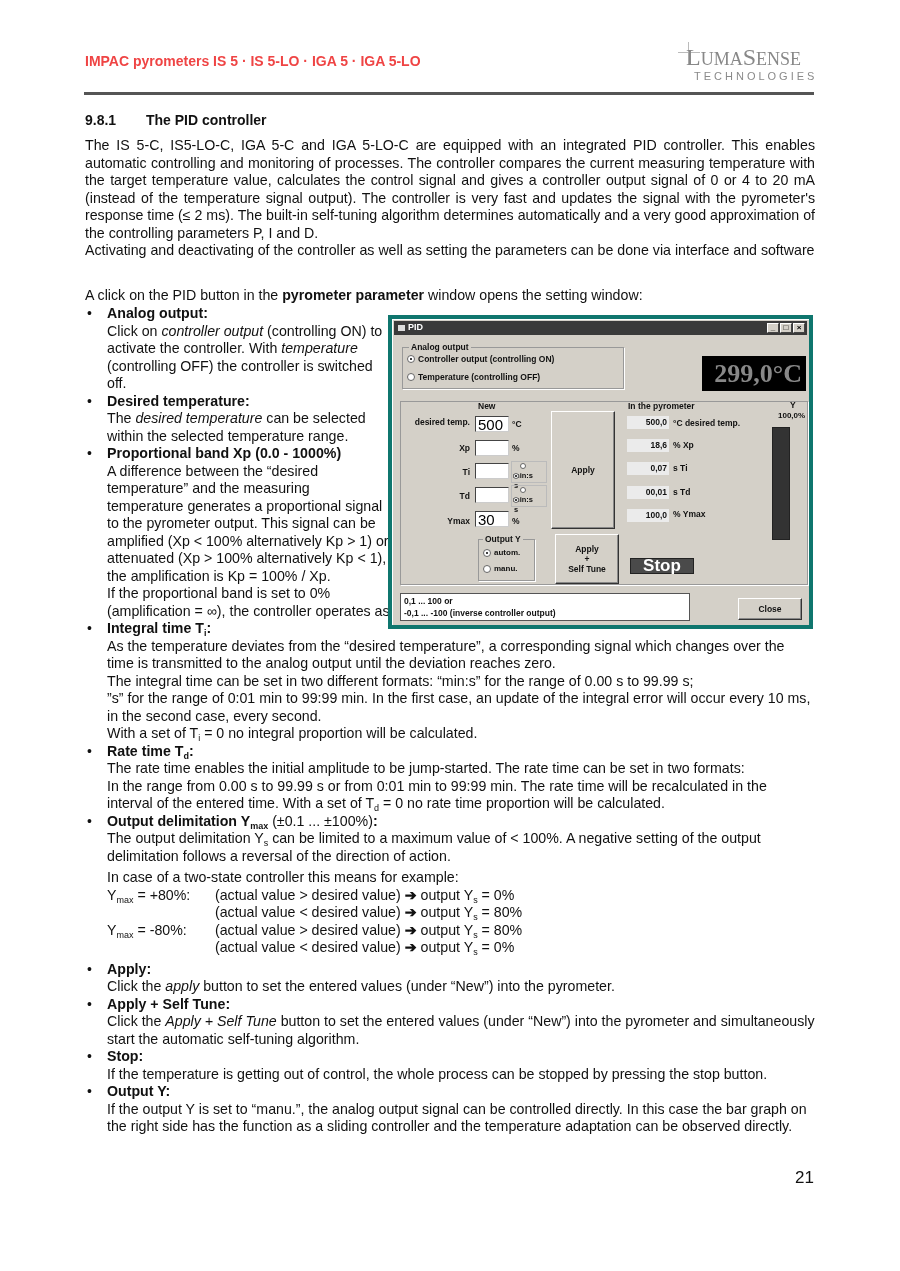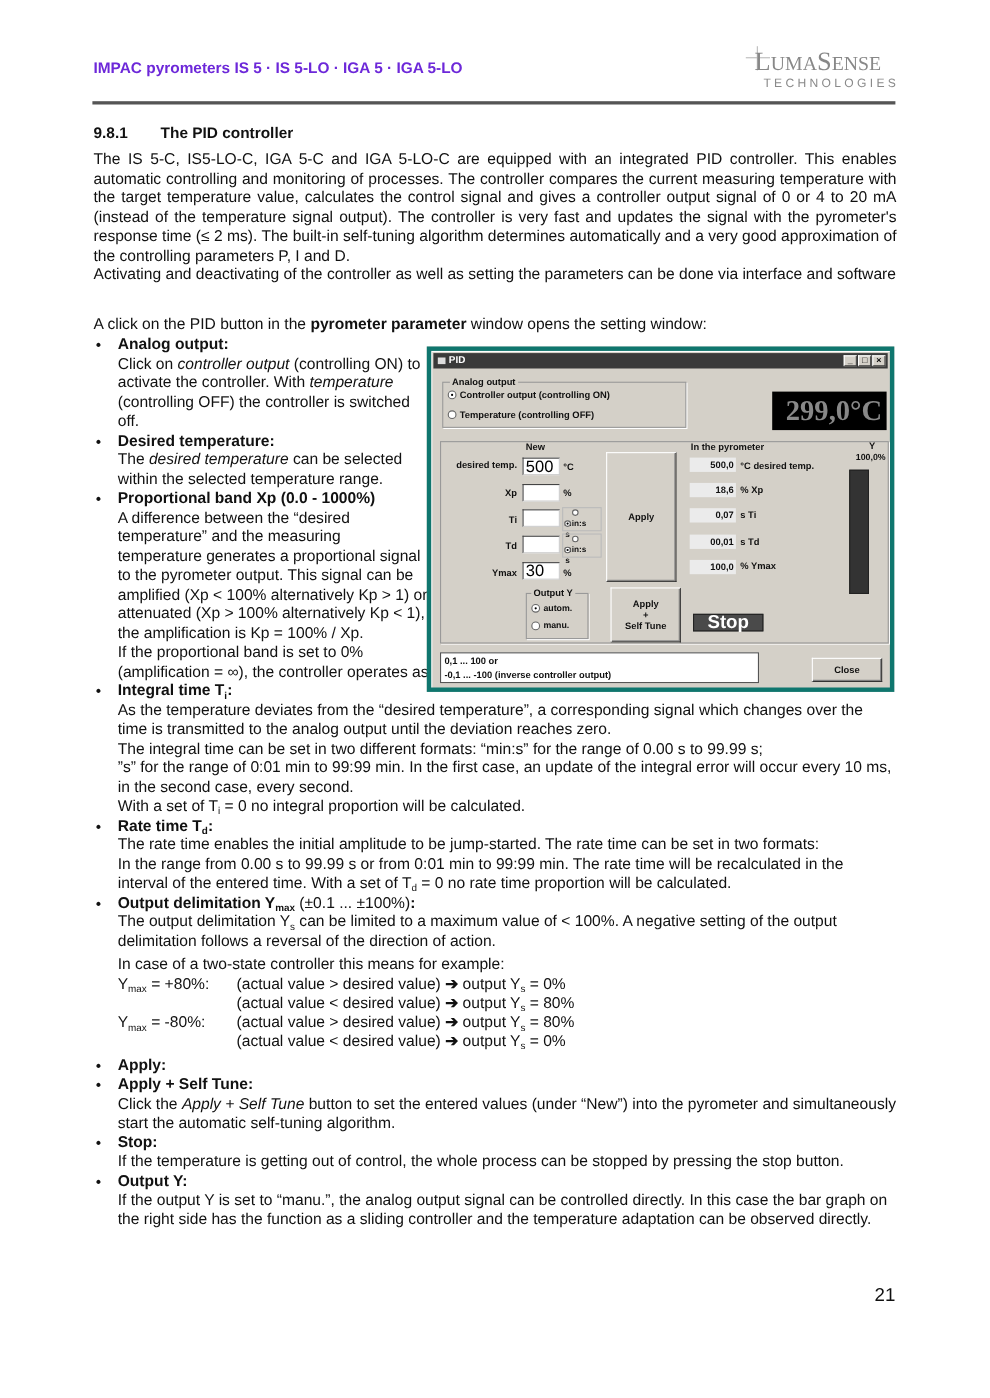--- a/index.html
+++ b/index.html
@@ -1,20 +1,20 @@
 <!DOCTYPE html>
 <html><head>
 <meta charset="utf-8">
 <style>
   * { box-sizing: border-box; }
   html, body { margin: 0; padding: 0; background: #ffffff; }
   body { width: 900px; height: 1271px; position: relative; font-family: "Liberation Sans", sans-serif; color: #111; overflow: hidden; }
   .page { position: absolute; left: 0; top: 0; width: 900px; height: 1271px; }
 
-  .header-title { position: absolute; left: 85px; top: 53px; font-size: 14px; font-weight: bold; color: #6d28d9; letter-spacing: 0; }
+  .header-title { position: absolute; left: 85px; top: 53px; font-size: 14px; font-weight: bold; color: #ef4444; letter-spacing: 0; }
   .logo { position: absolute; left: 676px; top: 42px; width: 142px; height: 44px; color: #8a8a8a; }
   .logo .brand { position: absolute; left: 10px; top: 2px; font-family: "Liberation Serif", serif; font-size: 24px; letter-spacing: 0; color: #888; }
   .logo .brand small { font-size: 18px; }
   .logo .sub { position: absolute; left: 18px; top: 28px; font-size: 11px; letter-spacing: 3px; color: #8a8a8a; }
   .logo .star-v { position: absolute; left: 12px; top: 0; width: 1px; height: 22px; background: #bbb; }
   .logo .star-h { position: absolute; left: 2px; top: 10px; width: 22px; height: 1px; background: #bbb; }
   .header-rule { position: absolute; left: 84px; top: 92px; width: 730px; height: 3px; background: #555; }
 
   .section-heading { position: absolute; left: 85px; top: 112px; font-size: 14px; font-weight: bold; }
   .section-heading .num { display: inline-block; width: 61px; }
@@ -126,20 +126,21 @@
       <div style="margin-top:4px">In case of a two-state controller this means for example:</div>
       <div>
         <div><span class="tab" style="width:108px"><span>Y</span><sub>max</sub><span> = +80%:</span></span><span>(actual value &gt; desired value)</span> <b>➔</b> <span>output Y</span><sub>s</sub><span> =  0%</span></div>
         <div><span class="tab" style="width:108px"></span><span>(actual value &lt; desired value)</span> <b>➔</b> <span>output Y</span><sub>s</sub><span> = 80%</span></div>
         <div><span class="tab" style="width:108px"><span>Y</span><sub>max</sub><span> = -80%:</span></span><span>(actual value &gt; desired value)</span> <b>➔</b> <span>output Y</span><sub>s</sub><span> = 80%</span></div>
         <div><span class="tab" style="width:108px"></span><span>(actual value &lt; desired value)</span> <b>➔</b> <span>output Y</span><sub>s</sub><span> =   0%</span></div>
       </div>
     </div>
     <div class="bullet" style="margin-top:4px">
       <div class="b-head">Apply:</div>
+      <div><span>Click the </span><i>apply</i><span> button to set the entered values (under “New”) into the pyrometer.</span></div>
     </div>
     <div class="bullet">
       <div class="b-head">Apply + Self Tune:</div>
       <div><span>Click the </span><i>Apply + Self Tune</i><span> button to set the entered values (under “New”) into the pyrometer and simultaneously start the automatic self-tuning algorithm.</span></div>
     </div>
     <div class="bullet">
       <div class="b-head">Stop:</div>
       <div>If the temperature is getting out of control, the whole process can be stopped by pressing the stop button.</div>
     </div>
     <div class="bullet">

